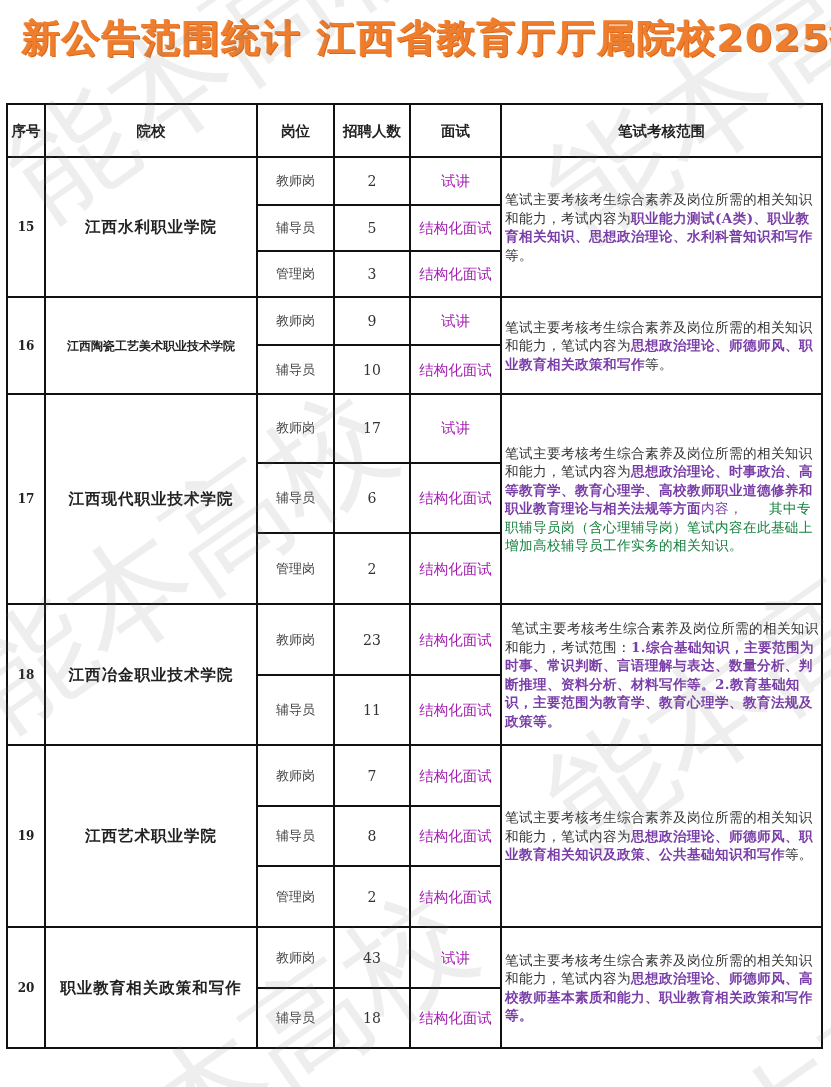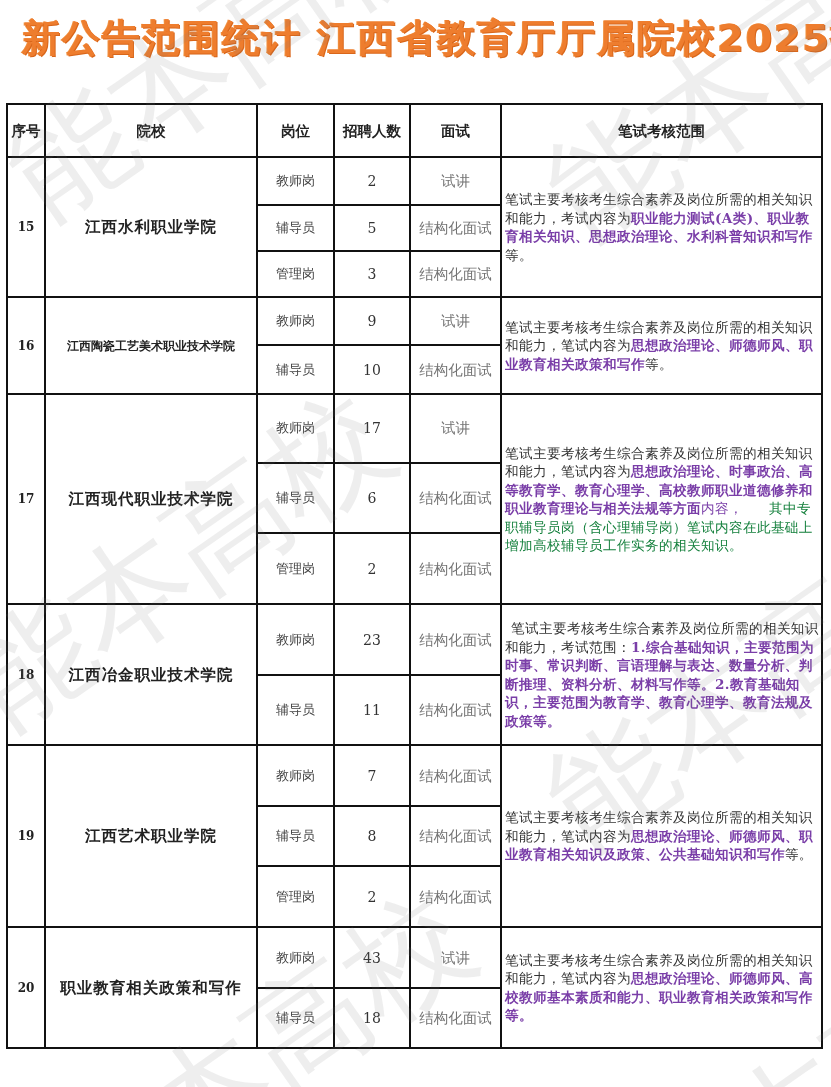--- a/index.html
+++ b/index.html
@@ -29,21 +29,21 @@
   td, th {
     border: 2px solid #111; padding: 0; text-align: center; vertical-align: middle;
     font-size: 14px; line-height: 18px;
   }
   th { font-weight: bold; font-size: 14.5px; height: 51px; }
   td.seq { font-weight: bold; font-size: 12px; }
   td.school { font-weight: bold; font-size: 15.5px; letter-spacing: 1px; }
   td.school.small { font-size: 12px; letter-spacing: 0; margin-top: 21px; }
   td.post { color: #444; font-size: 13px; }
   td.num { color: #333; font-size: 14px; }
-  td.iv { color: #737373; font-size: 14.5px; }
+  td.iv { color: #a21caf; font-size: 14.5px; }
   td.scope {
     text-align: left; font-size: 13.6px; line-height: 18.5px; padding: 0 2px 0 3px;
     color: #333; letter-spacing: 0.4px;
   }
   .hl { color: #7a3ea8; font-weight: bold; }
   .red { color: #15803d; margin-left: 26px; }
   .indent { padding-left: 6px; }
 </style>
 </head>
 <body>

